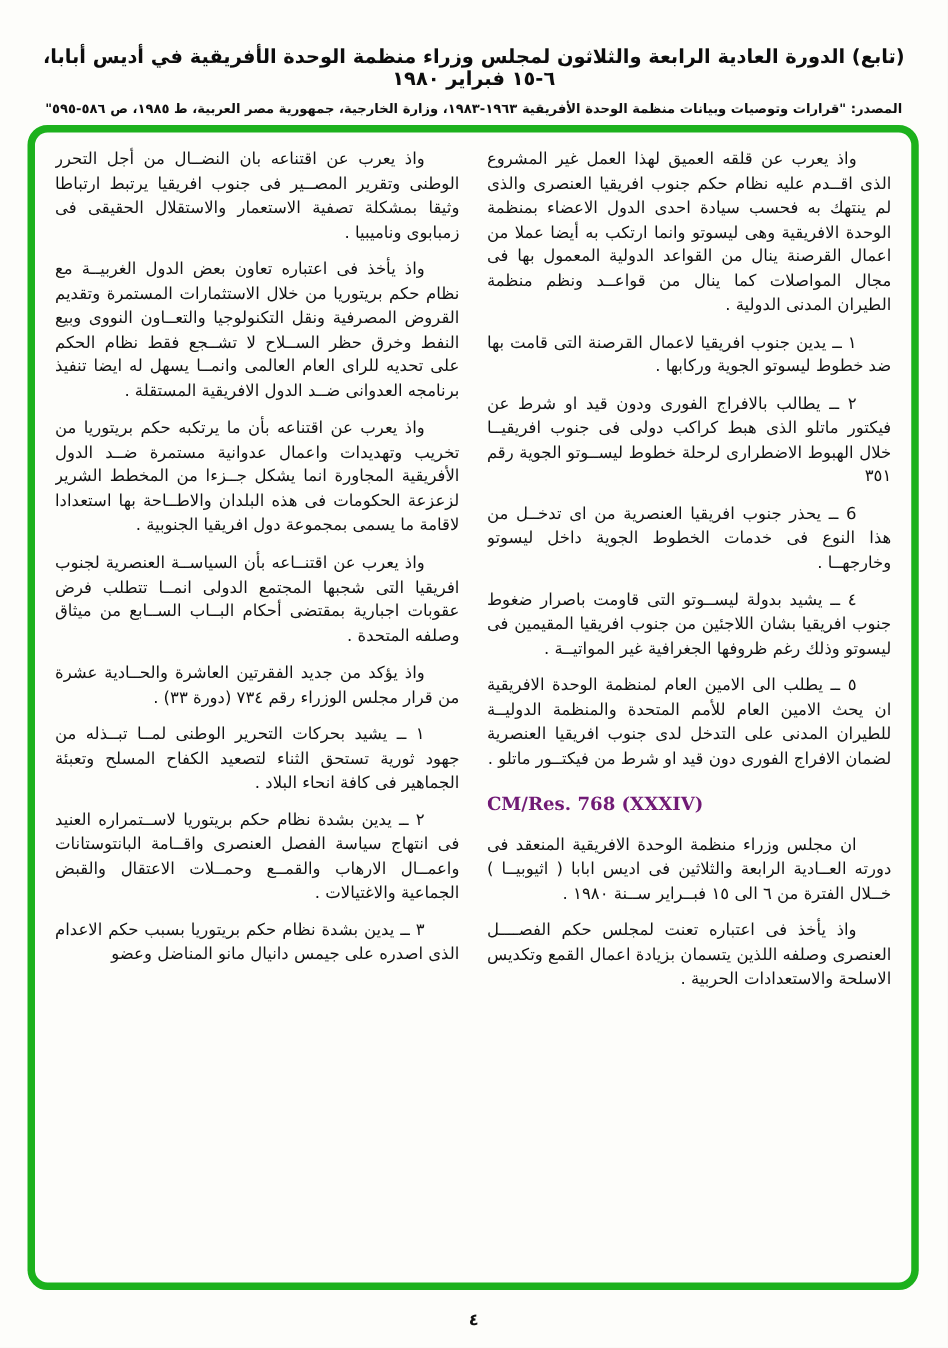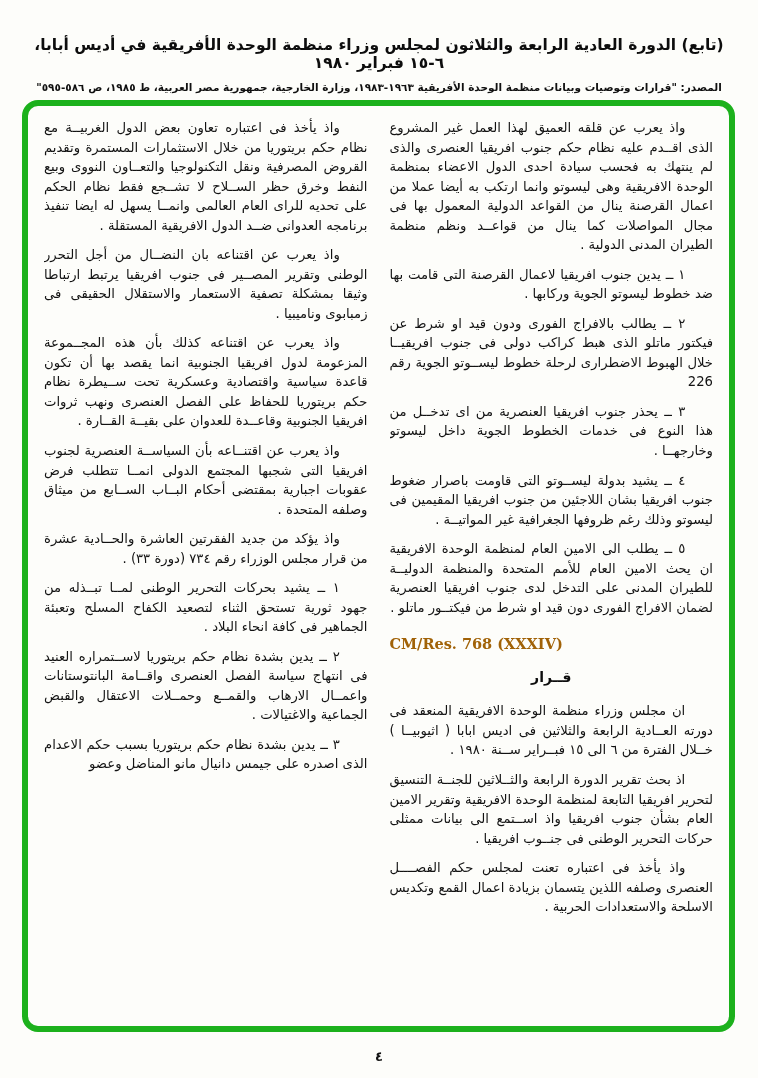--- a/index.html
+++ b/index.html
@@ -71,21 +71,21 @@
     color: #121212;
   }
   .latin-line {
     direction: ltr;
     text-align: left;
     text-indent: 0;
     font-size: 14.5px;
     font-weight: 600;
     font-family: "DejaVu Serif", serif;
     margin: 16px 0 12px 0;
-    color: #a16207;
+    color: #701a75;
   }
   .res-heading {
     direction: rtl;
     text-align: center;
     text-indent: 0;
     font-size: 14px;
     font-weight: bold;
     margin: 6px 0 14px 0;
     color: #0d0d0d;
   }
@@ -109,35 +109,33 @@
     <div class="doc-title">(تابع) الدورة العادية الرابعة والثلاثون لمجلس وزراء منظمة الوحدة الأفريقية في أديس أبابا، ٦-١٥ فبراير ١٩٨٠</div>
     <div class="doc-source">المصدر: "قرارات وتوصيات وبيانات منظمة الوحدة الأفريقية ١٩٦٣-١٩٨٣، وزارة الخارجية، جمهورية مصر العربية، ط ١٩٨٥، ص ٥٨٦-٥٩٥"</div>
   </div>
 
   <div class="green-box">
     <div class="columns">
 
       <div class="col">
         <p class="para">واذ يعرب عن قلقه العميق لهذا العمل غير المشروع الذى اقــدم عليه نظام حكم جنوب افريقيا العنصرى والذى لم ينتهك به فحسب سيادة احدى الدول الاعضاء بمنظمة الوحدة الافريقية وهى ليسوتو وانما ارتكب به أيضا عملا من اعمال القرصنة ينال من القواعد الدولية المعمول بها فى مجال المواصلات كما ينال من قواعــد ونظم منظمة الطيران المدنى الدولية .</p>
         <p class="para">١ ــ يدين جنوب افريقيا لاعمال القرصنة التى قامت بها ضد خطوط ليسوتو الجوية وركابها .</p>
-        <p class="para">٢ ــ يطالب بالافراج الفورى ودون قيد او شرط عن فيكتور ماتلو الذى هبط كراكب دولى فى جنوب افريقيــا خلال الهبوط الاضطرارى لرحلة خطوط ليســوتو الجوية رقم 226</p>
-        <p class="para">٣ ــ يحذر جنوب افريقيا العنصرية من اى تدخــل من هذا النوع فى خدمات الخطوط الجوية داخل ليسوتو وخارجهــا .</p>
+        <p class="para">٢ ــ يطالب بالافراج الفورى ودون قيد او شرط عن فيكتور ماتلو الذى هبط كراكب دولى فى جنوب افريقيــا خلال الهبوط الاضطرارى لرحلة خطوط ليســوتو الجوية رقم ٣٥١</p>
+        <p class="para">6 ــ يحذر جنوب افريقيا العنصرية من اى تدخــل من هذا النوع فى خدمات الخطوط الجوية داخل ليسوتو وخارجهــا .</p>
         <p class="para">٤ ــ يشيد بدولة ليســوتو التى قاومت باصرار ضغوط جنوب افريقيا بشان اللاجئين من جنوب افريقيا المقيمين فى ليسوتو وذلك رغم ظروفها الجغرافية غير المواتيــة .</p>
         <p class="para">٥ ــ يطلب الى الامين العام لمنظمة الوحدة الافريقية ان يحث الامين العام للأمم المتحدة والمنظمة الدوليــة للطيران المدنى على التدخل لدى جنوب افريقيا العنصرية لضمان الافراج الفورى دون قيد او شرط من فيكتــور ماتلو .</p>
         <p class="para latin-line">CM/Res. 768 (XXXIV)</p>
-        <p class="para res-heading">قــرار</p>
         <p class="para">ان مجلس وزراء منظمة الوحدة الافريقية المنعقد فى دورته العــادية الرابعة والثلاثين فى اديس ابابا ( اثيوبيــا ) خــلال الفترة من ٦ الى ١٥ فبــراير ســنة ١٩٨٠ .</p>
-        <p class="para">اذ بحث تقرير الدورة الرابعة والثــلاثين للجنــة التنسيق لتحرير افريقيا التابعة لمنظمة الوحدة الافريقية وتقرير الامين العام بشأن جنوب افريقيا واذ اســتمع الى بيانات ممثلى حركات التحرير الوطنى فى جنــوب افريقيا .</p>
         <p class="para">واذ يأخذ فى اعتباره تعنت لمجلس حكم الفصــــل العنصرى وصلفه اللذين يتسمان بزيادة اعمال القمع وتكديس الاسلحة والاستعدادات الحربية .</p>
       </div>
 
       <div class="col">
+        <p class="para">واذ يعرب عن اقتناعه بان النضــال من أجل التحرر الوطنى وتقرير المصــير فى جنوب افريقيا يرتبط ارتباطا وثيقا بمشكلة تصفية الاستعمار والاستقلال الحقيقى فى زمبابوى وناميبيا .</p>
         <p class="para">واذ يأخذ فى اعتباره تعاون بعض الدول الغربيــة مع نظام حكم بريتوريا من خلال الاستثمارات المستمرة وتقديم القروض المصرفية ونقل التكنولوجيا والتعــاون النووى وبيع النفط وخرق حظر الســلاح لا تشــجع فقط نظام الحكم على تحديه للراى العام العالمى وانمــا يسهل له ايضا تنفيذ برنامجه العدوانى ضــد الدول الافريقية المستقلة .</p>
-        <p class="para">واذ يعرب عن اقتناعه بان النضــال من أجل التحرر الوطنى وتقرير المصــير فى جنوب افريقيا يرتبط ارتباطا وثيقا بمشكلة تصفية الاستعمار والاستقلال الحقيقى فى زمبابوى وناميبيا .</p>
-        <p class="para">واذ يعرب عن اقتناعه كذلك بأن هذه المجــموعة المزعومة لدول افريقيا الجنوبية انما يقصد بها أن تكون قاعدة سياسية واقتصادية وعسكرية تحت ســيطرة نظام حكم بريتوريا للحفاظ على الفصل العنصرى ونهب ثروات افريقيا الجنوبية وقاعــدة للعدوان على بقيــة القــارة .</p>
+        <p class="para">واذ يعرب عن اقتناعه بأن ما يرتكبه حكم بريتوريا من تخريب وتهديدات واعمال عدوانية مستمرة ضــد الدول الأفريقية المجاورة انما يشكل جــزءا من المخطط الشرير لزعزعة الحكومات فى هذه البلدان والاطــاحة بها استعدادا لاقامة ما يسمى بمجموعة دول افريقيا الجنوبية .</p>
         <p class="para">واذ يعرب عن اقتنــاعه بأن السياســة العنصرية لجنوب افريقيا التى شجبها المجتمع الدولى انمــا تتطلب فرض عقوبات اجبارية بمقتضى أحكام البــاب الســابع من ميثاق وصلفه المتحدة .</p>
         <p class="para">واذ يؤكد من جديد الفقرتين العاشرة والحــادية عشرة من قرار مجلس الوزراء رقم ٧٣٤ (دورة ٣٣) .</p>
         <p class="para">١ ــ يشيد بحركات التحرير الوطنى لمــا تبــذله من جهود ثورية تستحق الثناء لتصعيد الكفاح المسلح وتعبئة الجماهير فى كافة انحاء البلاد .</p>
         <p class="para">٢ ــ يدين بشدة نظام حكم بريتوريا لاســتمراره العنيد فى انتهاج سياسة الفصل العنصرى واقــامة البانتوستانات واعمــال الارهاب والقمــع وحمــلات الاعتقال والقبض الجماعية والاغتيالات .</p>
         <p class="para">٣ ــ يدين بشدة نظام حكم بريتوريا بسبب حكم الاعدام الذى اصدره على جيمس دانيال مانو المناضل وعضو</p>
       </div>
 
     </div>
   </div>
 

